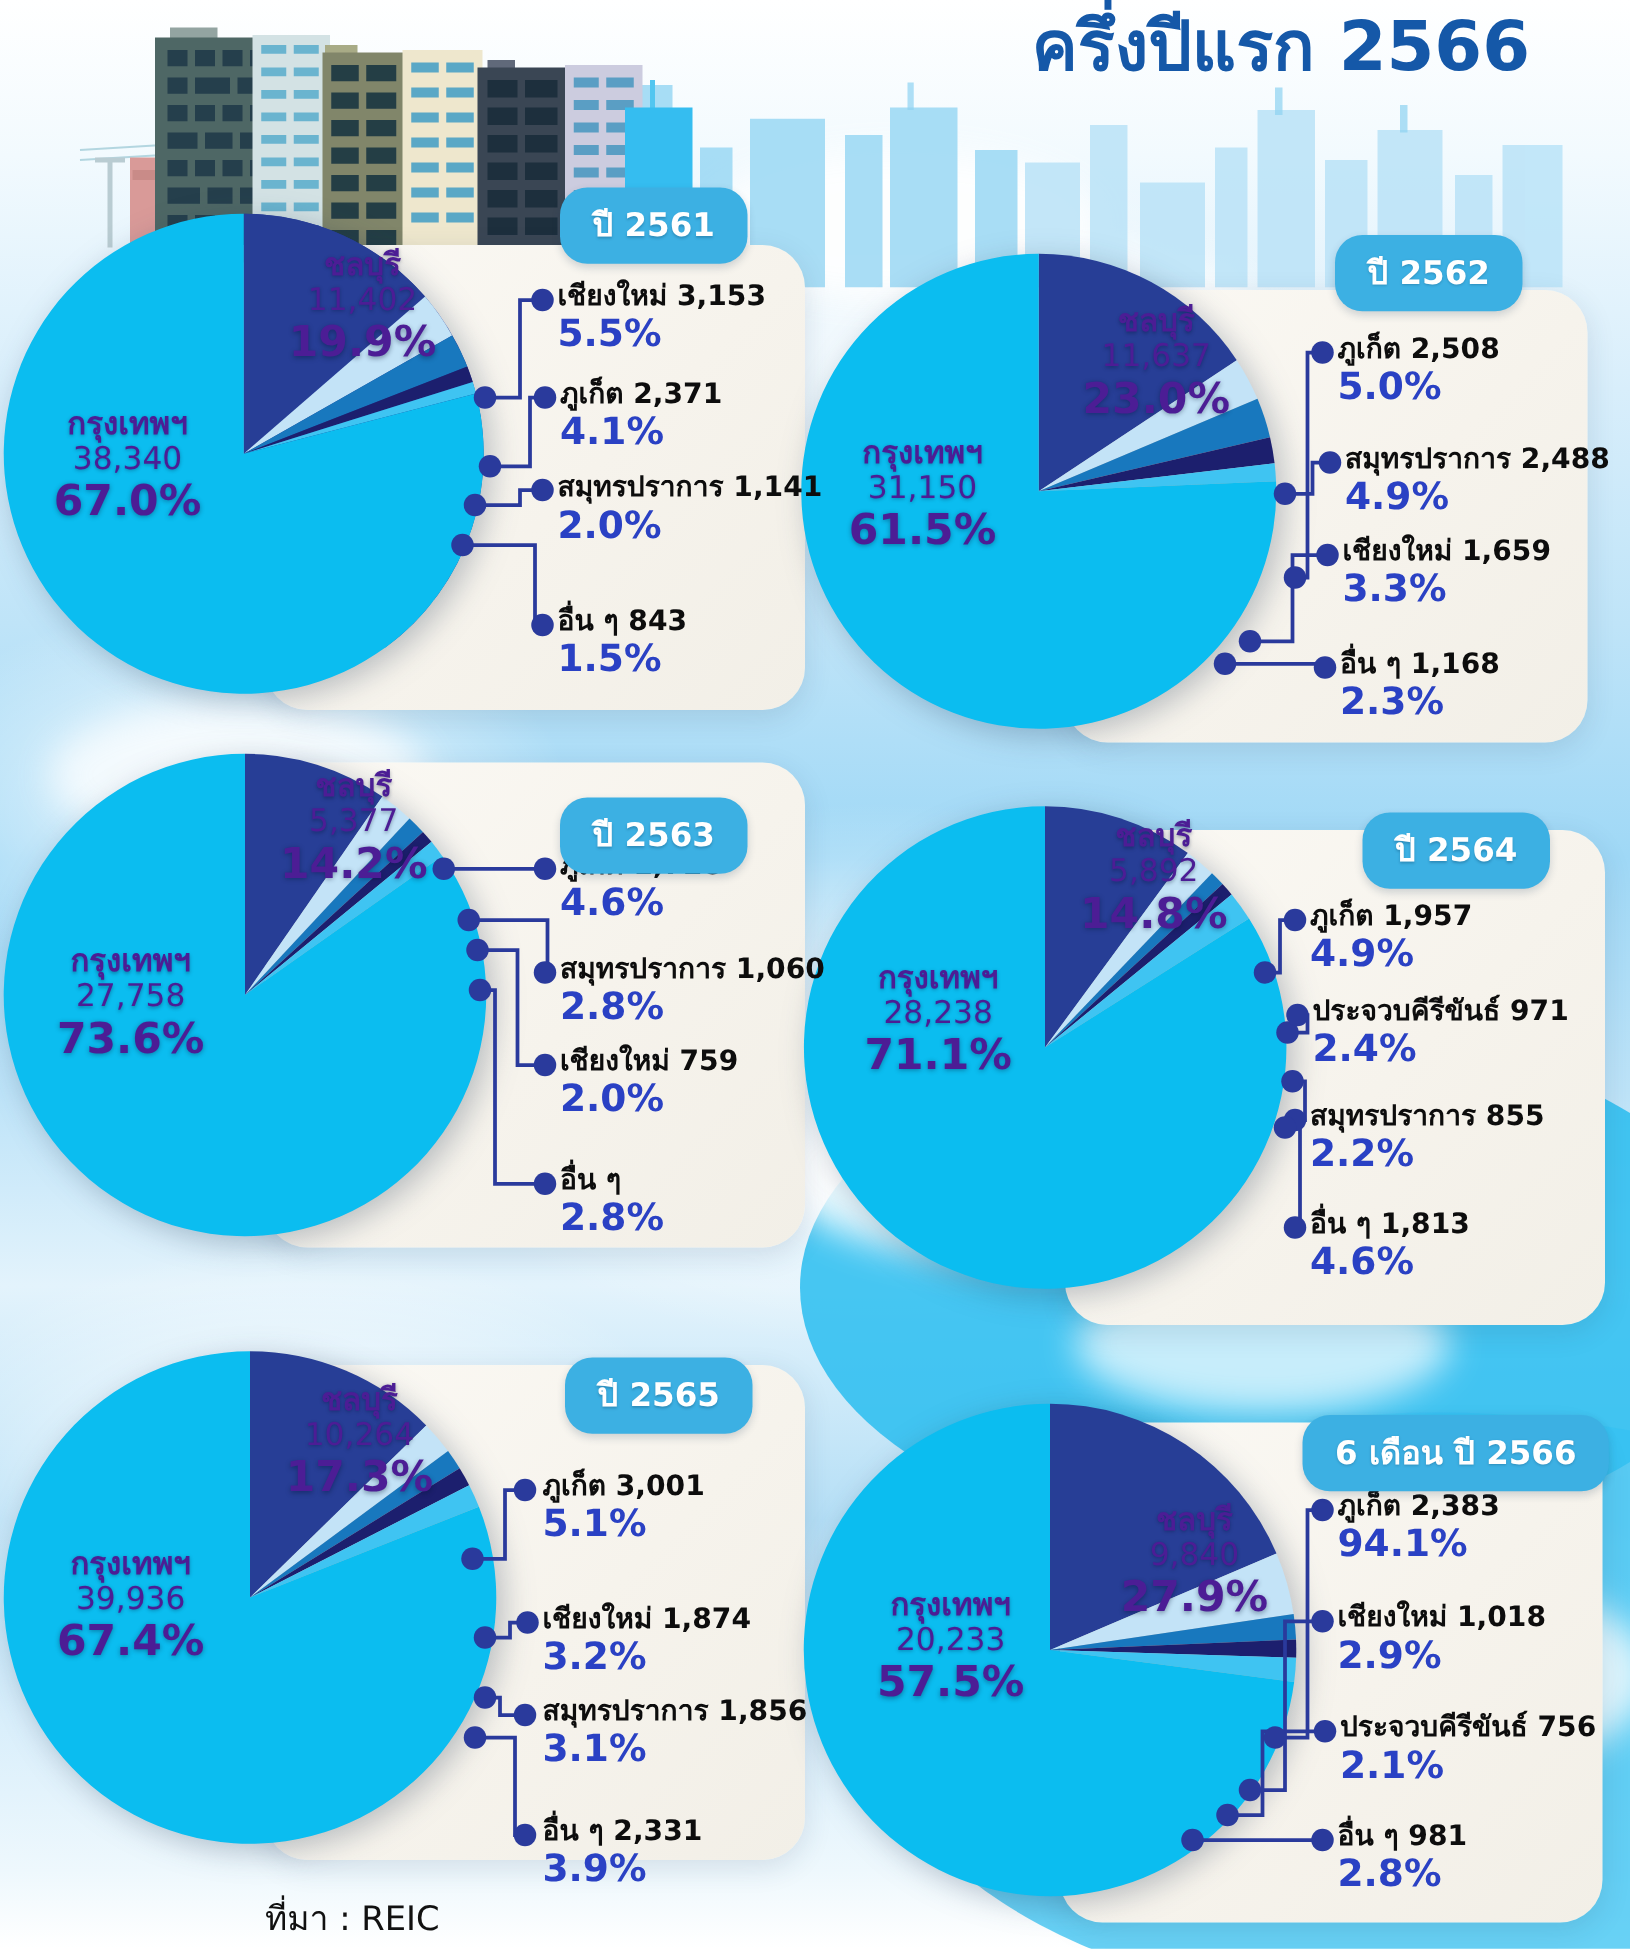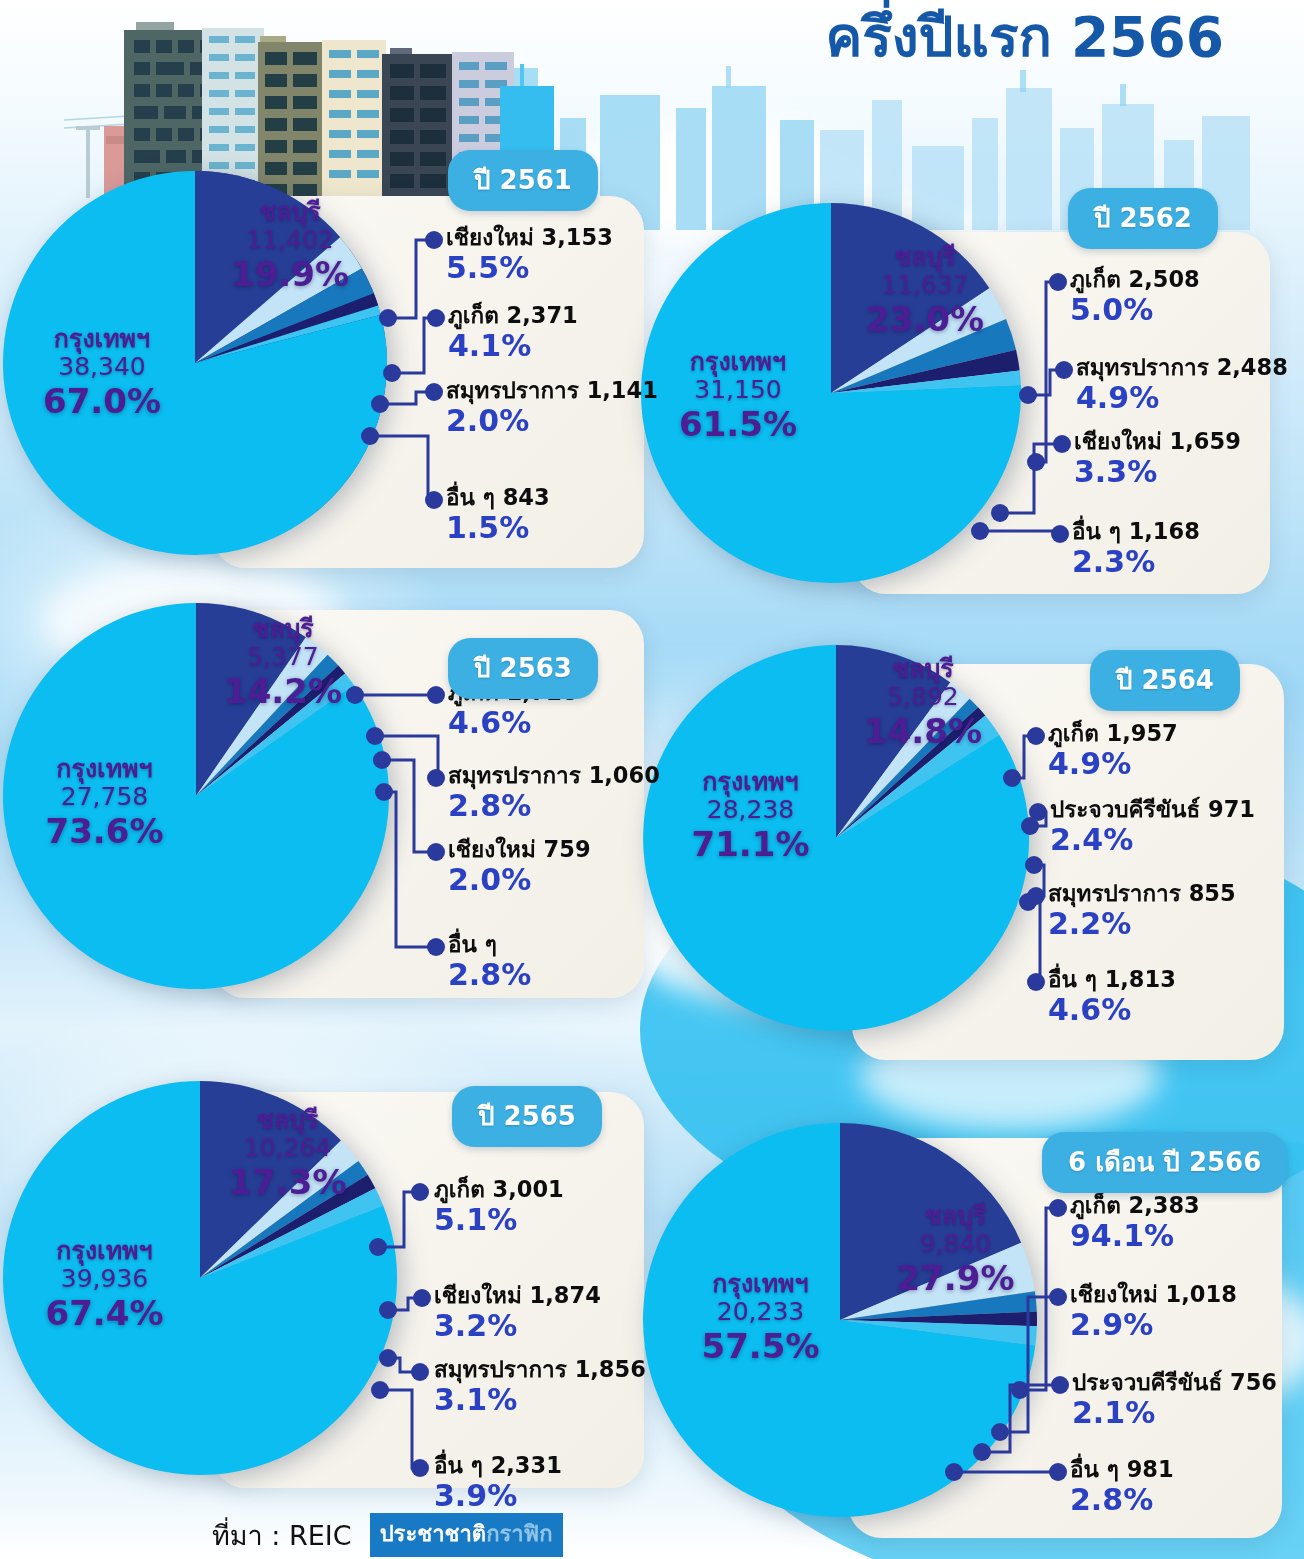--- a/index.html
+++ b/index.html
@@ -716,16 +716,13 @@
     <div class="pct">2.1%</div>
   </div>
   <div class="callout" style="left:1070px;top:1458px;">
     <div class="ttl">อื่น ๆ 981</div>
     <div class="pct">2.8%</div>
   </div>
 </div>
 
 <div class="footer">
   <div class="src">ที่มา : REIC</div>
-  <div class="badge-graphic">
-    <span class="b1">ประชาชาติ</span><span class="b2">กราฟิก</span>
-  </div>
 </div>
 
 </body></html>

